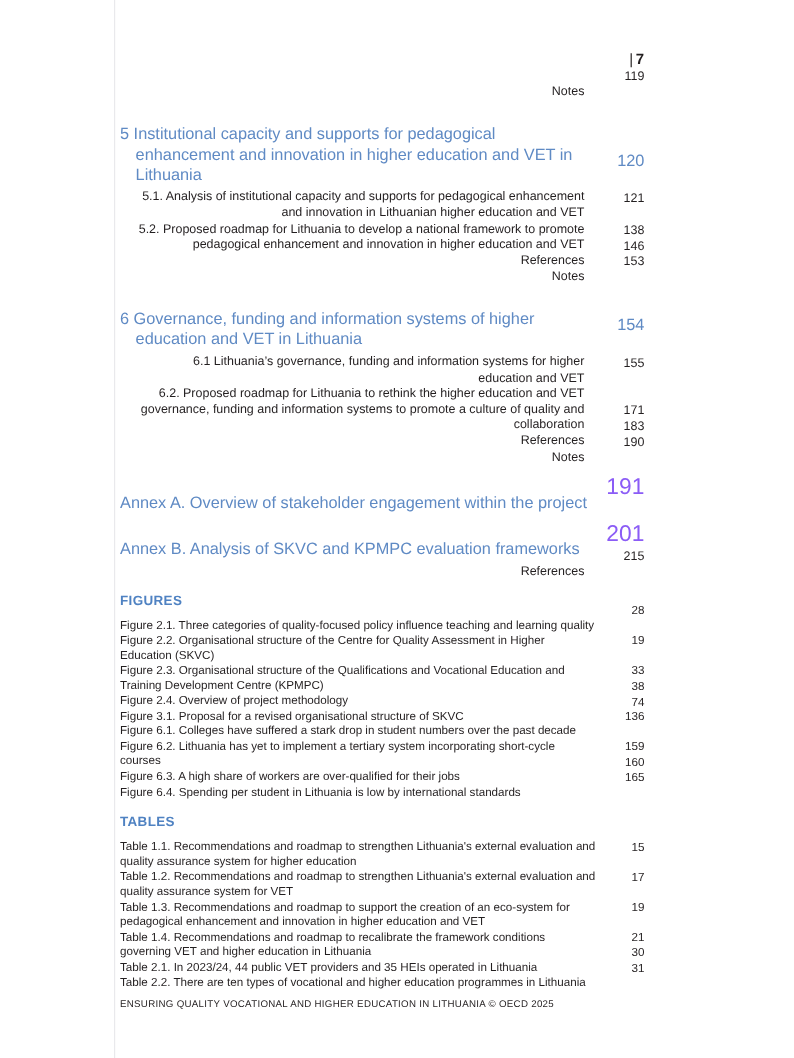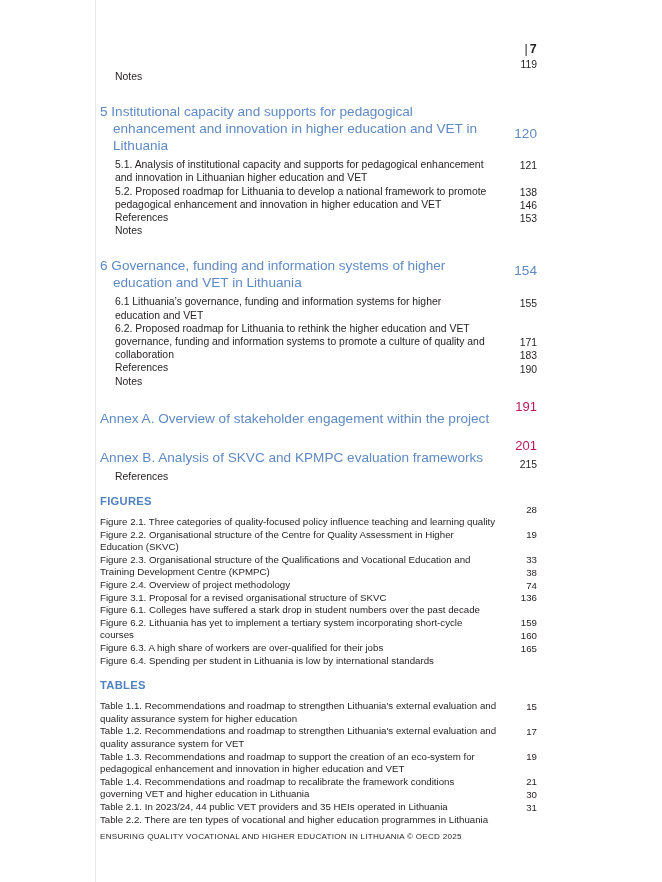--- a/index.html
+++ b/index.html
@@ -95,32 +95,32 @@
 
   
   .annex {
     margin-top: 22px;
     margin-bottom: 4px;
     color: #5f8ac4;
     font-size: 13.6px;
     line-height: 17px;
   }
   .annex .pg {
-    color: #be185d;
-    font-size: 13px;
+    color: #8b5cf6;
+    font-size: 19px;
   }
 
   
   .sub {
     margin-left: 15px;
     font-size: 10.4px;
     line-height: 13.2px;
     color: #231f20;
   }
-  .sub .txt { padding-right: 50px; }
+  .sub .txt { padding-right: 50px; text-align: right; }
   .sub .pg { font-size: 10.4px; color: #231f20; }
 
   
   .section-label {
     color: #4f82c2;
     font-size: 11.2px;
     font-weight: bold;
     letter-spacing: 0.3px;
     margin-top: 12px;
     margin-bottom: 9px;

